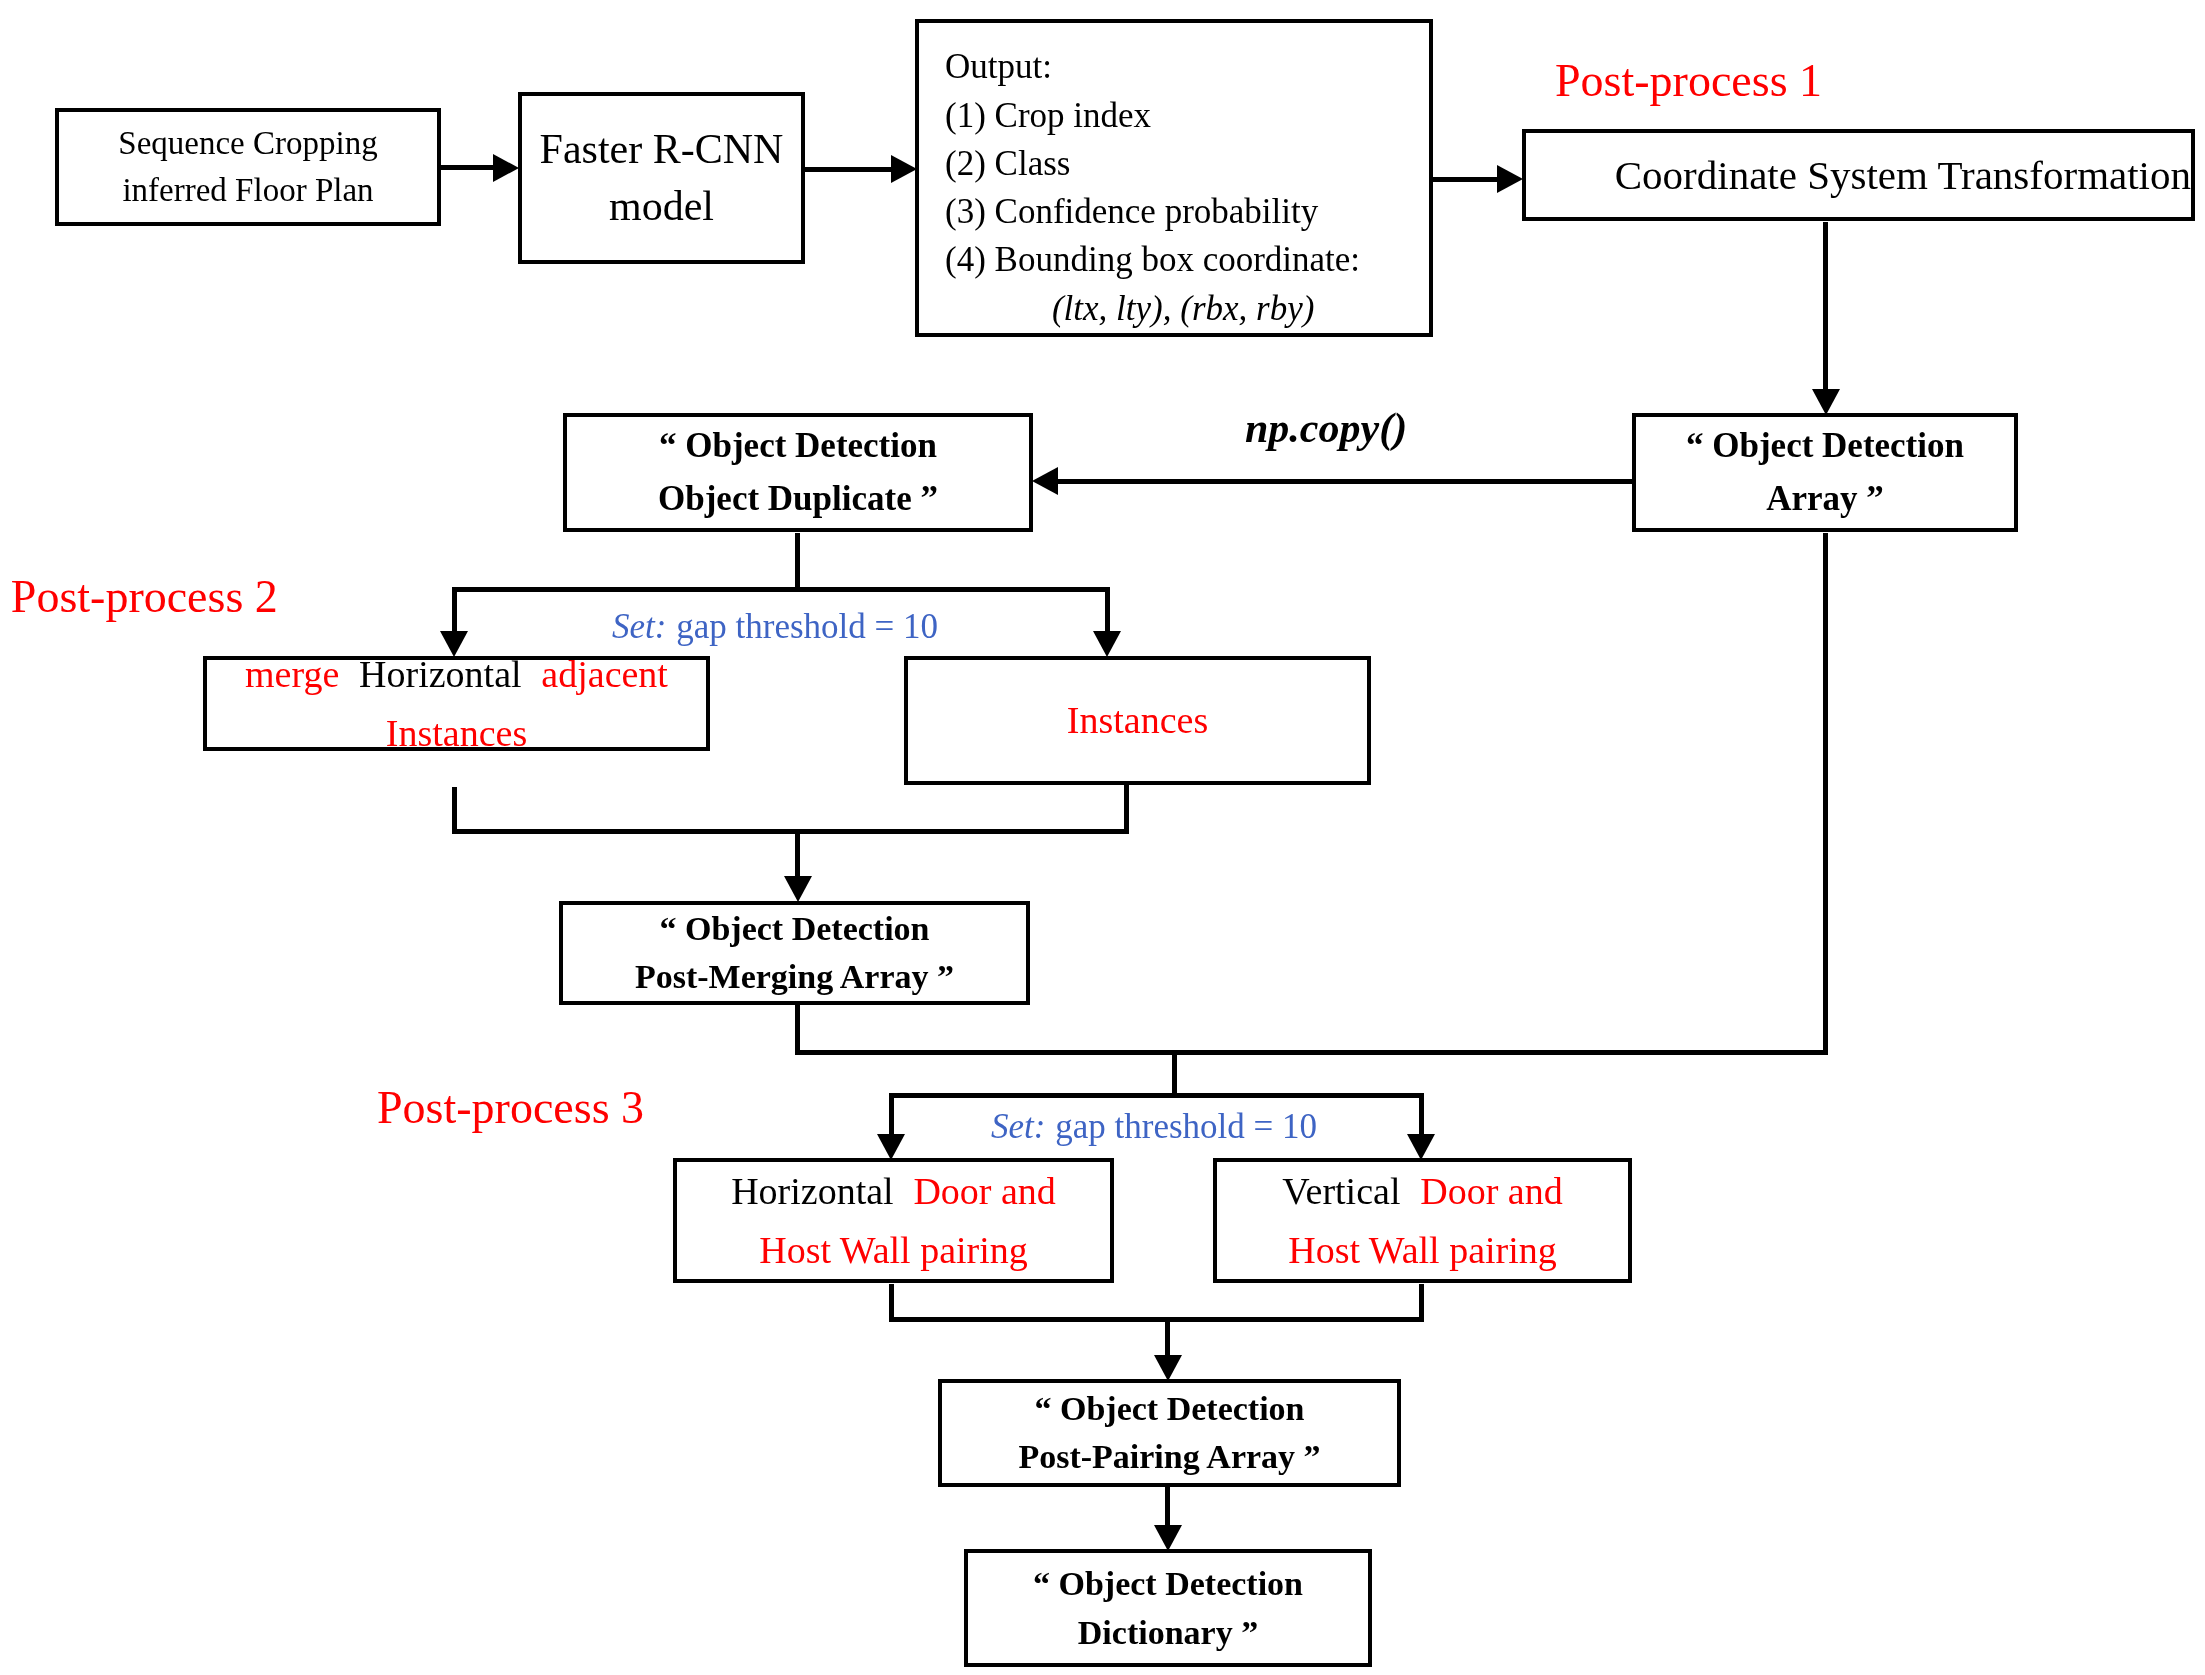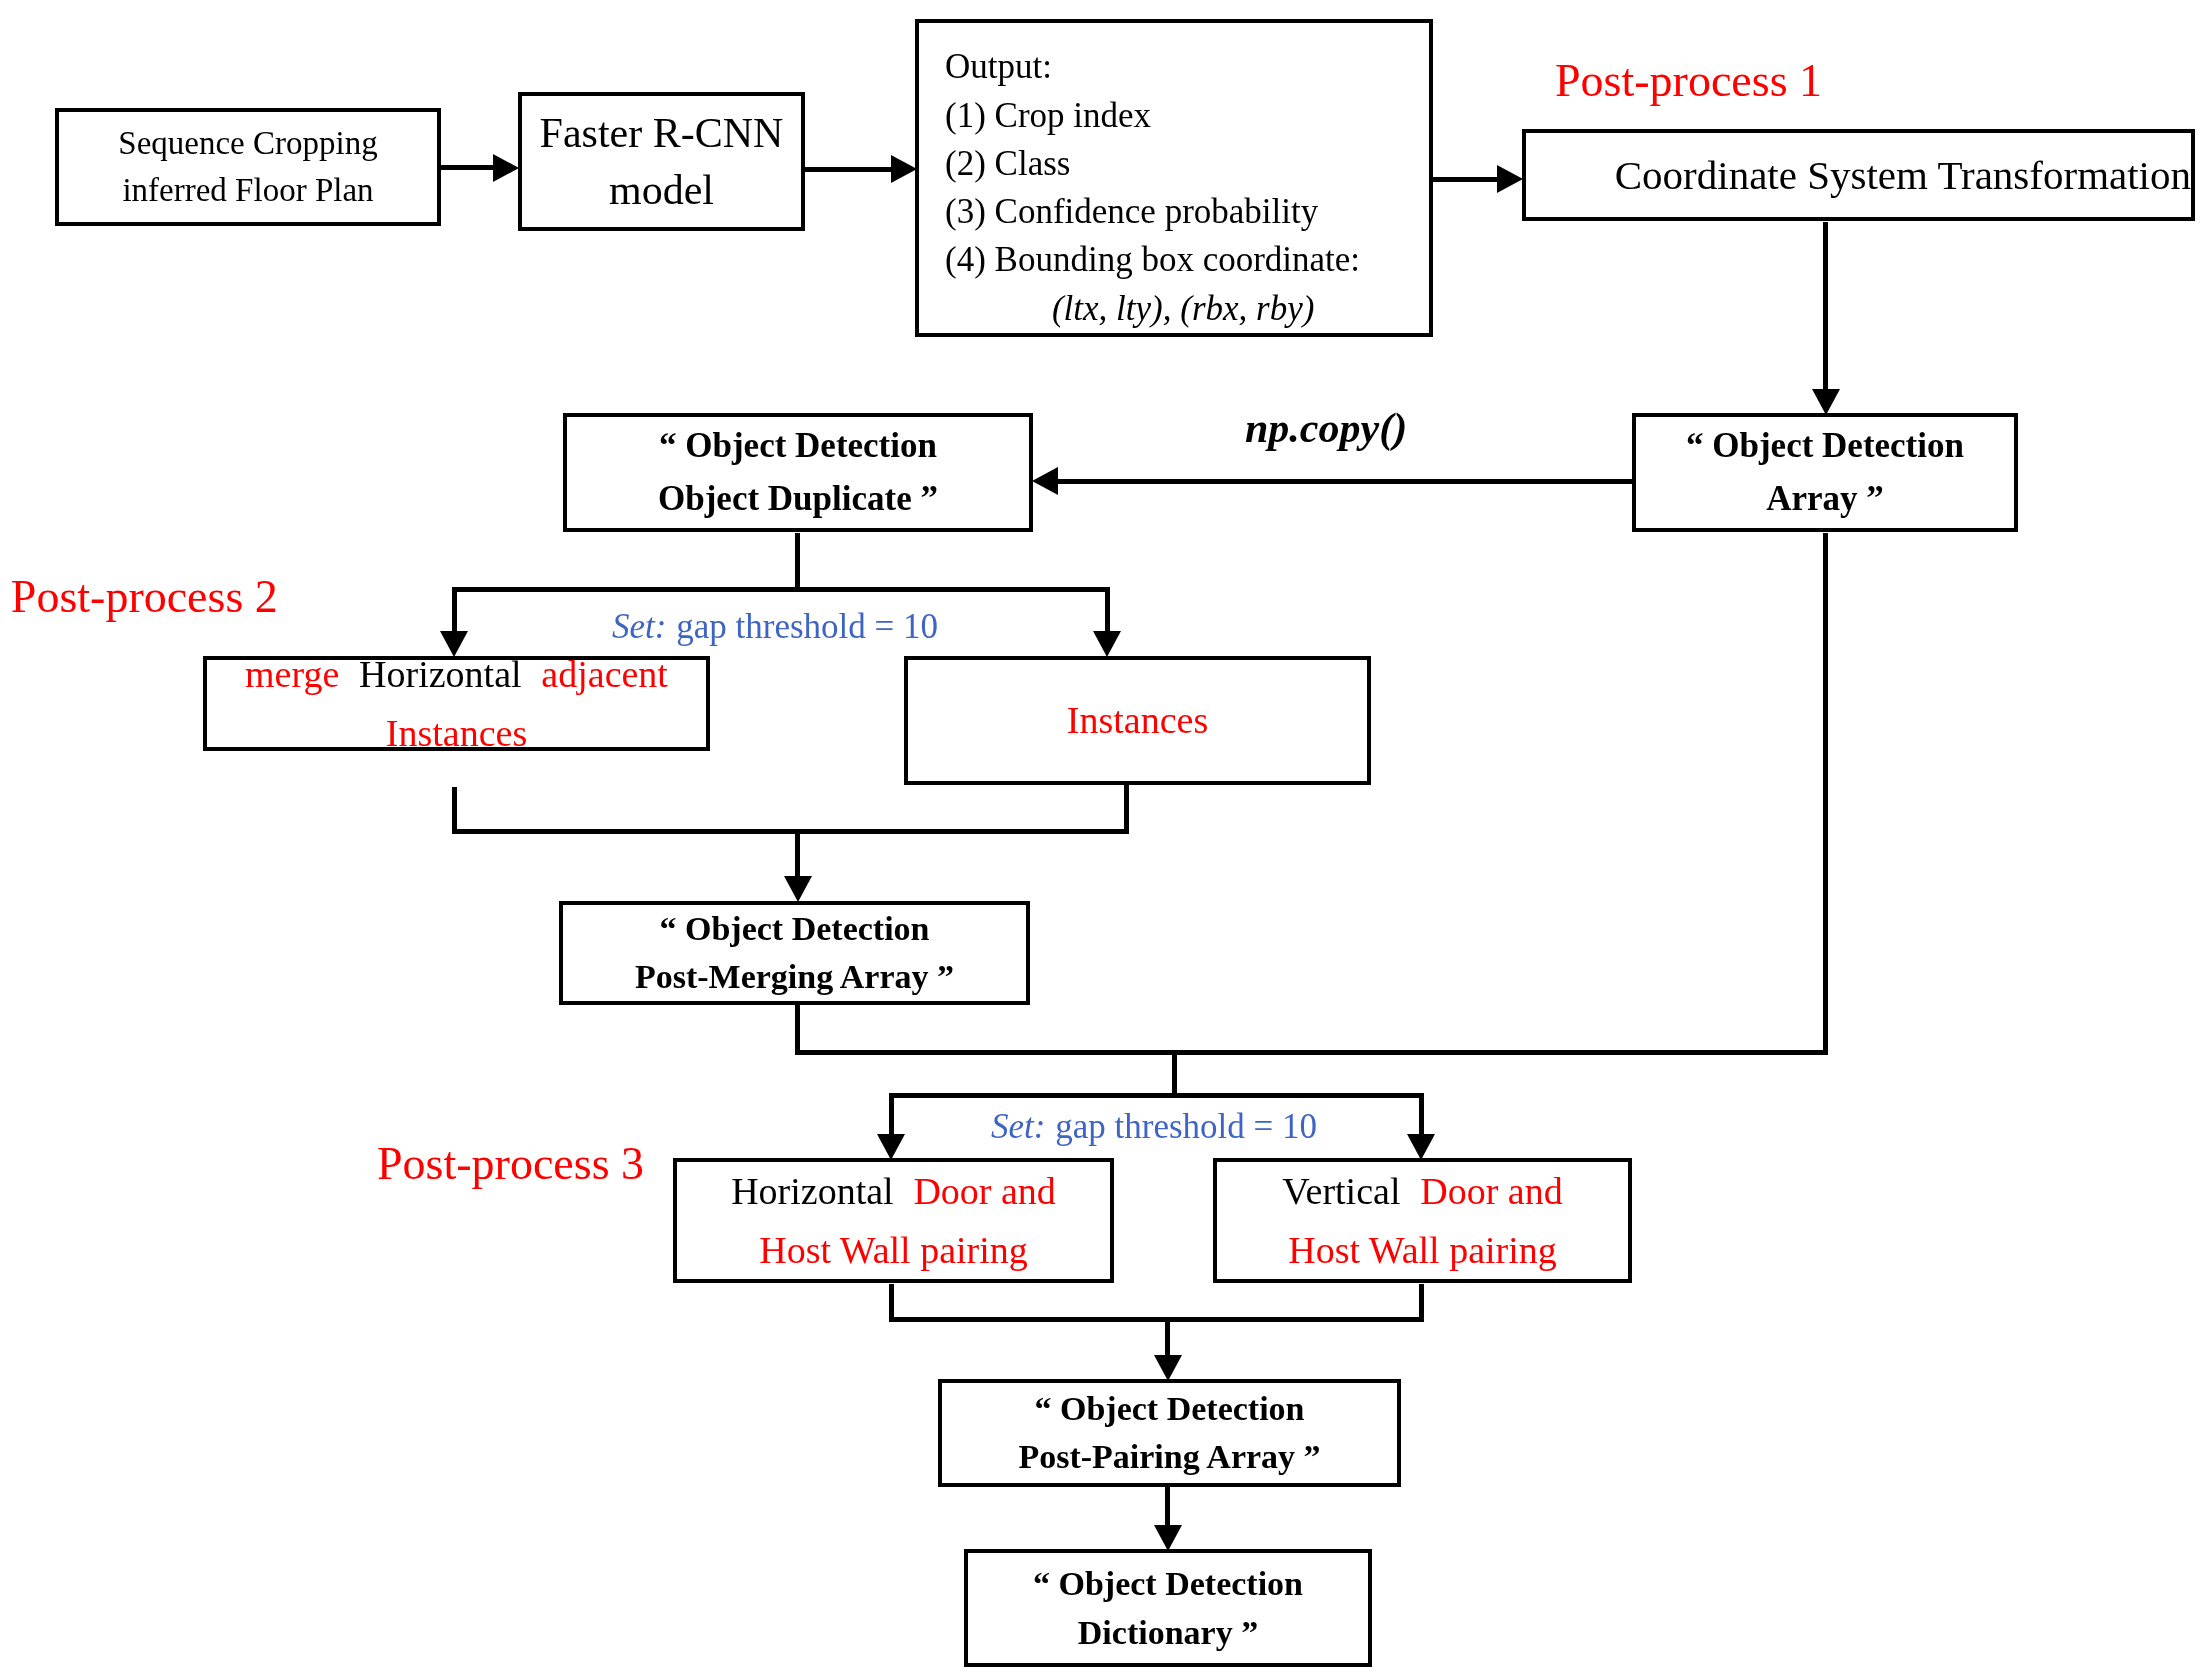--- a/index.html
+++ b/index.html
@@ -27,38 +27,38 @@
   .setlbl{position:absolute; color:var(--blue); font-size:35px; white-space:nowrap;}
   .setlbl .it{font-style:italic;}
   .setlbl .rest{margin-left:0.28em;}
   .npcopy{position:absolute; font-style:italic; font-weight:600; font-size:42px; white-space:nowrap;}
   .red{color:var(--red);}
   .blk{color:var(--black);}
   .seg{white-space:nowrap;}
   .seg + .seg{margin-left:0.27em;}
 
   #box-a{left:55px; top:108px; width:386px; height:118px; font-size:33px; line-height:1.42;}
-  #box-b{left:518px; top:92px; width:287px; height:139px; font-size:42px; line-height:1.35;}
+  #box-b{left:518px; top:92px; width:287px; height:172px; font-size:42px; line-height:1.35;}
   #box-c{left:915px; top:19px; width:518px; height:318px; font-size:35px; line-height:1.38;
          justify-content:flex-end; align-items:flex-start; text-align:left; padding:23px 7.7px 0 26px;}
   #box-c .math{align-self:stretch; text-align:center; font-style:italic;}
   #box-d{left:1522px; top:129px; width:673px; height:92px; font-size:41px;align-items:flex-end;}
   #box-e{left:563px; top:413px; width:470px; height:119px; font-size:35px; font-weight:bold; line-height:1.5;}
   #box-f{left:1632px; top:413px; width:386px; height:119px; font-size:35px; font-weight:bold; line-height:1.5;}
   #box-g{left:203px; top:656px; width:507px; height:95px; font-size:38px; line-height:1.55;}
   #box-h{left:904px; top:656px; width:467px; height:129px; font-size:38px; line-height:1.55;}
   #box-i{left:559px; top:901px; width:471px; height:104px; font-size:34px; font-weight:bold; line-height:1.42;}
   #box-j{left:673px; top:1158px; width:441px; height:125px; font-size:38px; line-height:1.55;}
   #box-k{left:1213px; top:1158px; width:419px; height:125px; font-size:38px; line-height:1.55;}
   #box-l{left:938px; top:1379px; width:463px; height:108px; font-size:34px; font-weight:bold; line-height:1.42;}
   #box-m{left:964px; top:1549px; width:408px; height:118px; font-size:34px; font-weight:bold; line-height:1.45;}
 
   #lbl-post1{left:1555px; top:54px;}
   #lbl-post2{left:10.8px; top:570px;}
-  #lbl-post3{left:377px; top:1137px;}
+  #lbl-post3{left:377px; top:1081px;}
   #lbl-npcopy{left:1245px; top:404px;}
   #lbl-set1{left:612px; top:607px;}
   #lbl-set2{left:991px; top:1107px;}
 </style>
 </head>
 <body>
 
 <div class="canvas">
 
   <div class="box" id="box-a">

